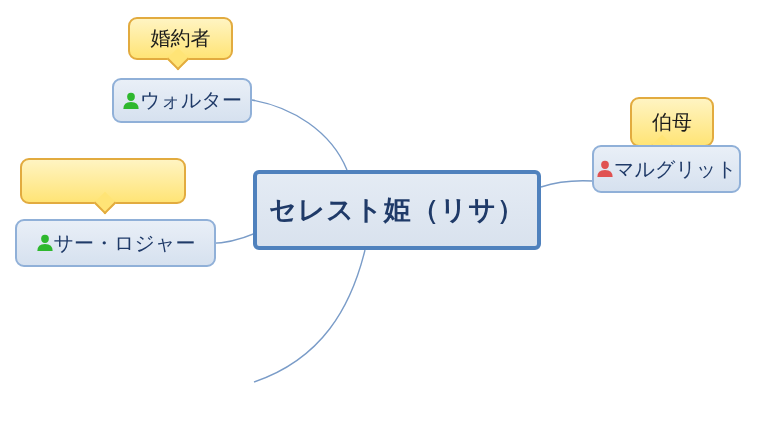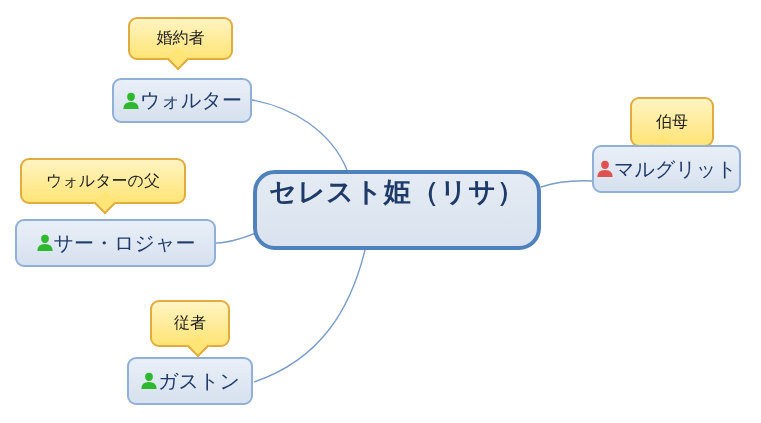--- a/index.html
+++ b/index.html
@@ -14,32 +14,32 @@
     position:absolute; box-sizing:border-box;
     display:flex; align-items:center; justify-content:center; 
     background:linear-gradient(#e9eff7,#d6e1ef);
     border:2px solid #90b0d8; border-radius:9px;
     color:#1f3a68; font-size:20px; cursor:default;
   }
   .node .picon { width:18px; height:18px; flex:0 0 auto; }
 
   .center-node {
     position:absolute; box-sizing:border-box;
-    display:flex; align-items:flex-start; justify-content:center;
+    display:flex; align-items:center; justify-content:center;
     background:linear-gradient(#e4ebf4,#d9e2ee);
-    border:4px solid #4f81bd; border-radius:22px;
+    border:4px solid #4f81bd; border-radius:6px;
     color:#1f3a68; font-size:27px; font-weight:bold; letter-spacing:1px;
   }
 
   .callout {
     position:absolute; box-sizing:border-box;
     display:flex; align-items:center; justify-content:center;
     background:linear-gradient(#fff4c2,#ffe476);
     border:2px solid #e2ab3f; border-radius:9px;
-    color:#1b1b1b; font-size:16px;
+    color:#1b1b1b; font-size:20px;
   }
   .callout .tail {
     position:absolute; bottom:-9px; width:14px; height:14px;
     background:#ffe476;
     border-right:2px solid #e2ab3f; border-bottom:2px solid #e2ab3f;
     transform:rotate(45deg);
   }
 
   
   .co-fiance   { left:128px; top:17px;  width:105px; height:43px; }
@@ -74,21 +74,20 @@
   </div>
   <div class="node nd-walter">
     <svg class="picon" viewBox="0 0 20 20" fill="#2eb82e">
       <ellipse cx="10" cy="5.3" rx="4.3" ry="4.6"></ellipse>
       <path d="M1.5 19 Q1.5 11.2 10 11.2 Q18.5 11.2 18.5 19 Z"></path>
     </svg>
     <span>ウォルター</span>
   </div>
 
   <div class="callout co-father">
-    <span>ウォルターの父</span>
     <span class="tail"></span>
   </div>
   <div class="node nd-roger">
     <svg class="picon" viewBox="0 0 20 20" fill="#2eb82e">
       <ellipse cx="10" cy="5.3" rx="4.3" ry="4.6"></ellipse>
       <path d="M1.5 19 Q1.5 11.2 10 11.2 Q18.5 11.2 18.5 19 Z"></path>
     </svg>
     <span>サー・ロジャー</span>
   </div>
 
@@ -101,25 +100,14 @@
     <span class="tail"></span>
   </div>
   <div class="node nd-marg">
     <svg class="picon" viewBox="0 0 20 20" fill="#e05252">
       <ellipse cx="10" cy="5.3" rx="4.3" ry="4.6"></ellipse>
       <path d="M1.5 19 Q1.5 11.2 10 11.2 Q18.5 11.2 18.5 19 Z"></path>
     </svg>
     <span>マルグリット</span>
   </div>
 
-  <div class="callout co-servant">
-    <span>従者</span>
-    <span class="tail"></span>
-  </div>
-  <div class="node nd-gaston">
-    <svg class="picon" viewBox="0 0 20 20" fill="#2eb82e">
-      <ellipse cx="10" cy="5.3" rx="4.3" ry="4.6"></ellipse>
-      <path d="M1.5 19 Q1.5 11.2 10 11.2 Q18.5 11.2 18.5 19 Z"></path>
-    </svg>
-    <span>ガストン</span>
-  </div>
 
 </div>
 
 </body></html>

